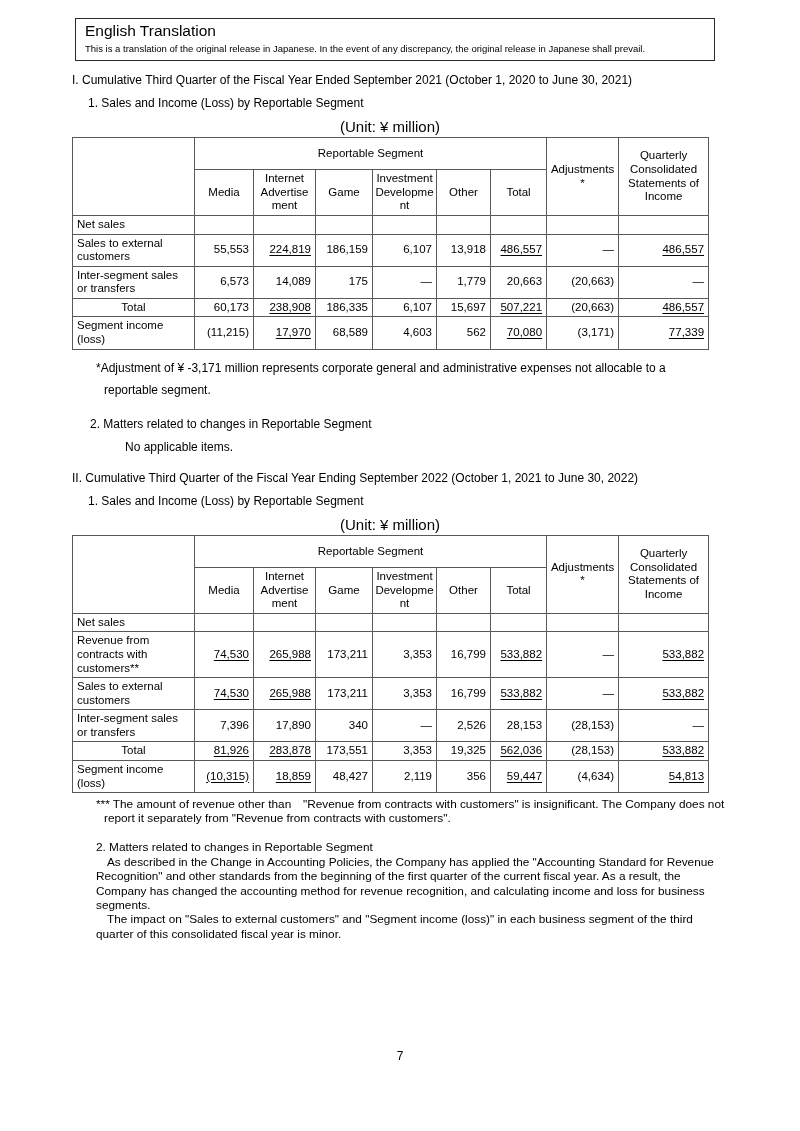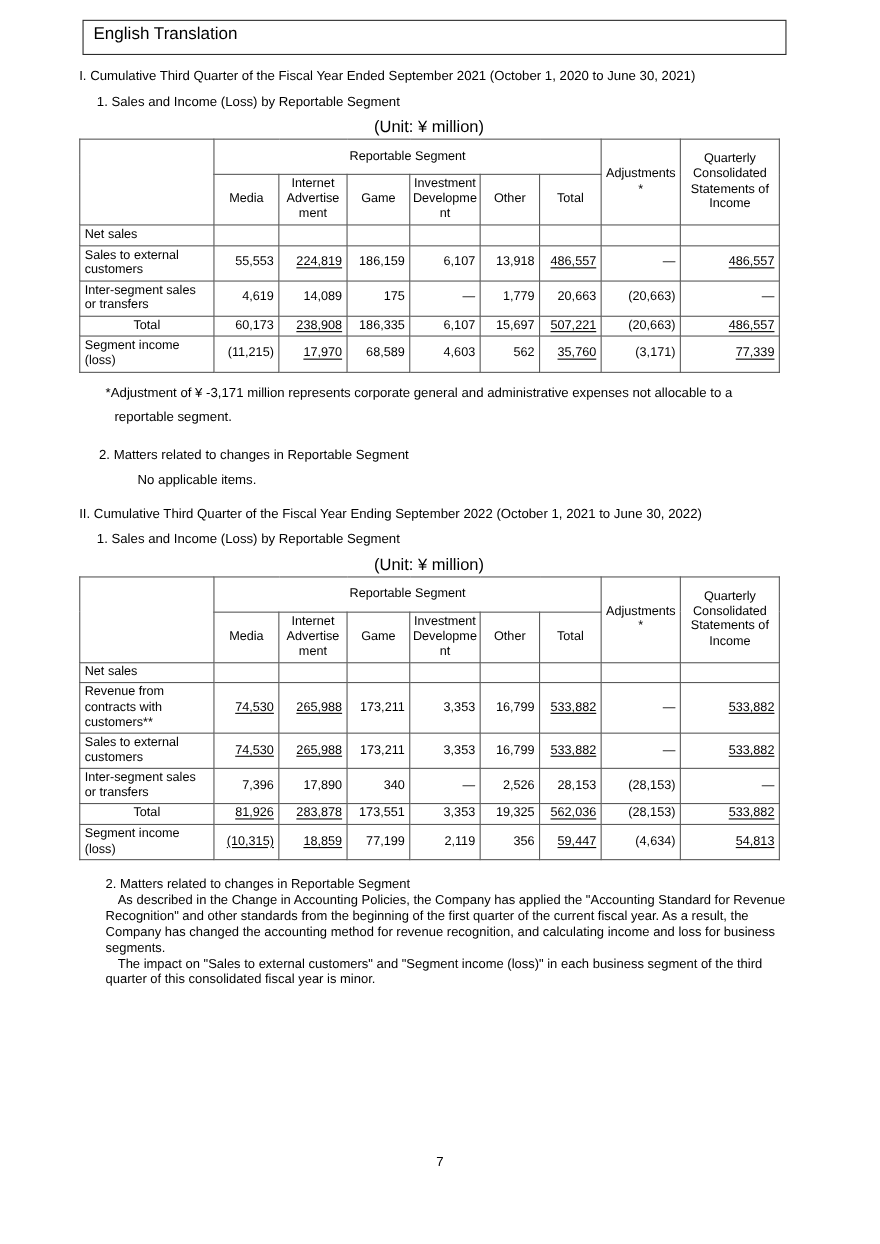--- a/index.html
+++ b/index.html
@@ -54,20 +54,21 @@
 
   .pageno { position: absolute; top: 1049px; left: 0; width: 100%; text-align: center; font-size: 12px; }
 </style>
 </head>
 <body>
 
 <div class="page">
 
   <div class="banner">
     <div class="banner-title">English Translation</div>
+    <div class="banner-note">This is a translation of the original release in Japanese. In the event of any discrepancy, the original release in Japanese shall prevail.</div>
   </div>
 
   <div class="h-part">I. Cumulative Third Quarter of the Fiscal Year Ended September 2021 (October 1, 2020 to June 30, 2021)</div>
   <div class="h-sub">1. Sales and Income (Loss) by Reportable Segment</div>
   <div class="unit">(Unit: ¥ million)</div>
 
   <table class="seg">
     <colgroup>
       <col style="width:122px">
         <col style="width:59px">
@@ -113,21 +114,21 @@
         <td class="num u">224,819</td>
         <td class="num">186,159</td>
         <td class="num">6,107</td>
         <td class="num">13,918</td>
         <td class="num u">486,557</td>
         <td class="num">—</td>
         <td class="num u">486,557</td>
       </tr>
       <tr>
         <td class="lbl ind">Inter-segment sales or transfers</td>
-        <td class="num">4,619</td>
+        <td class="num">6,573</td>
         <td class="num">14,089</td>
         <td class="num">175</td>
         <td class="num">—</td>
         <td class="num">1,779</td>
         <td class="num">20,663</td>
         <td class="num">(20,663)</td>
         <td class="num">—</td>
       </tr>
       <tr>
         <td class="lbl ctr">Total</td>
@@ -140,21 +141,21 @@
         <td class="num">(20,663)</td>
         <td class="num u">486,557</td>
       </tr>
       <tr>
         <td class="lbl">Segment income (loss)</td>
         <td class="num">(11,215)</td>
         <td class="num u">17,970</td>
         <td class="num">68,589</td>
         <td class="num">4,603</td>
         <td class="num">562</td>
-        <td class="num u">35,760</td>
+        <td class="num u">70,080</td>
         <td class="num">(3,171)</td>
         <td class="num u">77,339</td>
       </tr>
     </tbody>
   </table>
 
   <div class="fn1">*Adjustment of ¥ -3,171 million represents corporate general and administrative expenses not allocable to a reportable segment.</div>
   <div class="matters">2. Matters related to changes in Reportable Segment</div>
   <div class="noitems">No applicable items.</div>
 
@@ -243,31 +244,32 @@
         <td class="num">3,353</td>
         <td class="num">19,325</td>
         <td class="num u">562,036</td>
         <td class="num">(28,153)</td>
         <td class="num u">533,882</td>
       </tr>
       <tr>
         <td class="lbl">Segment income (loss)</td>
         <td class="num u">(10,315)</td>
         <td class="num u">18,859</td>
-        <td class="num">77,199</td>
+        <td class="num">48,427</td>
         <td class="num">2,119</td>
         <td class="num">356</td>
         <td class="num u">59,447</td>
         <td class="num">(4,634)</td>
         <td class="num u">54,813</td>
       </tr>
     </tbody>
   </table>
 
   <div class="fnotes">
+    <p class="fn">*** The amount of revenue other than　"Revenue from contracts with customers" is insignificant. The Company does not report it separately from "Revenue from contracts with customers".</p>
   </div>
 
   <div class="matters2">2. Matters related to changes in Reportable Segment</div>
   <div class="paras">
     <p>As described in the Change in Accounting Policies, the Company has applied the "Accounting Standard for Revenue Recognition" and other standards from the beginning of the first quarter of the current fiscal year. As a result, the Company has changed the accounting method for revenue recognition, and calculating income and loss for business segments.</p>
     <p>The impact on "Sales to external customers" and "Segment income (loss)" in each business segment of the third quarter of this consolidated fiscal year is minor.</p>
   </div>
 
   <div class="pageno">7</div>
 </div>

